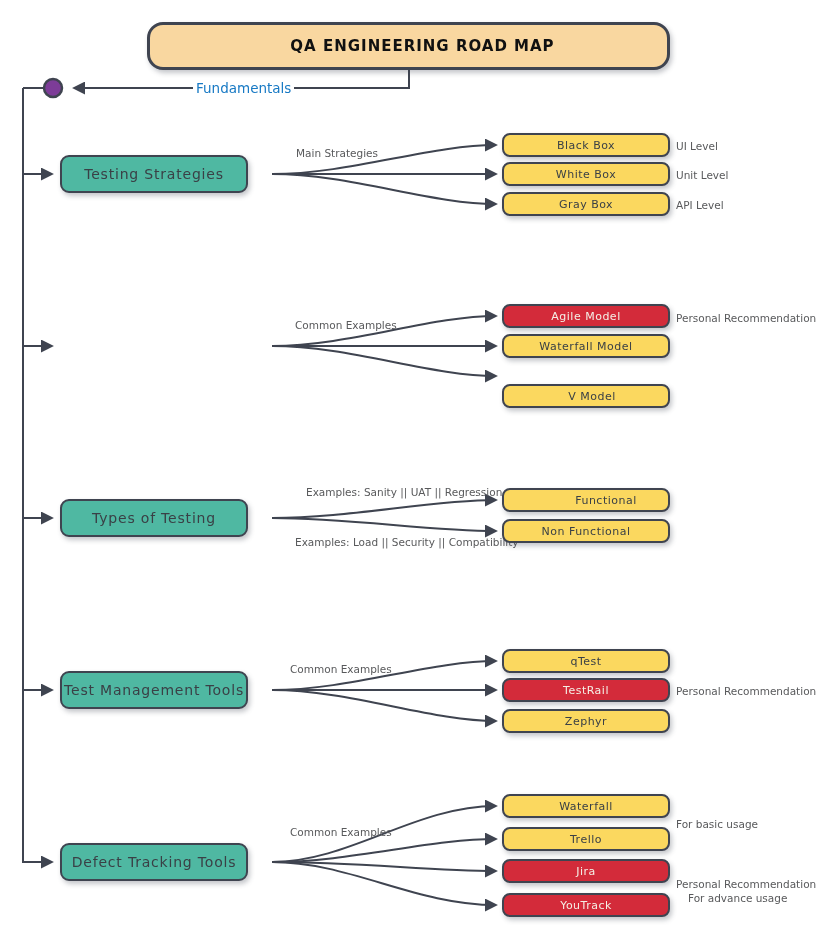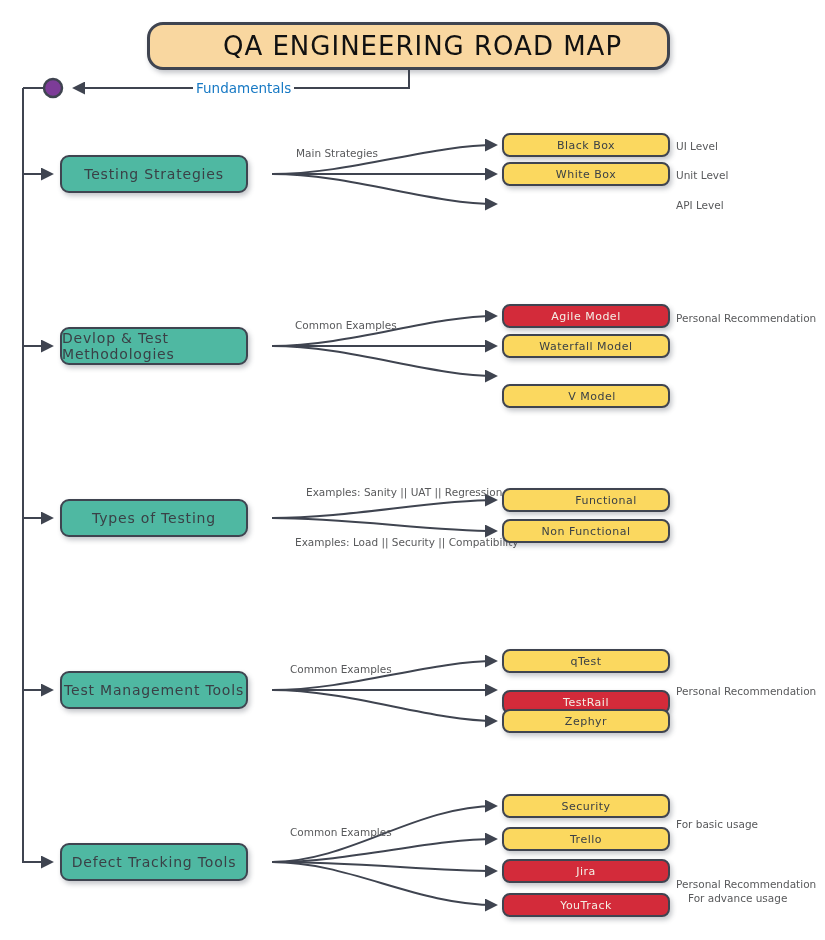--- a/index.html
+++ b/index.html
@@ -7,21 +7,21 @@
     position:relative;width:825px;height:940px;background:#ffffff;overflow:hidden;
     font-family:"DejaVu Sans","Liberation Sans",sans-serif;
   }
   svg.edges{position:absolute;left:0;top:0;width:825px;height:940px;}
   .edge-path{fill:none;stroke:var(--edge);stroke-width:2;}
   .node{position:absolute;box-sizing:border-box;display:flex;align-items:center;justify-content:center;
         border:2px solid var(--edge);border-radius:9px;box-shadow:2px 3px 5px rgba(60,65,80,.30);}
   .title-box{
     left:147px;top:22px;width:523px;height:48px;background:var(--title-bg);
     border-width:3px;border-radius:16px;
-    font-size:26px;font-weight:normal;color:#111;letter-spacing:1px;padding-left:28px;
+    font-size:15px;font-weight:bold;color:#111;letter-spacing:1px;padding-left:28px;
   }
   .branch{
     width:188px;height:38px;background:var(--branch-bg);left:60px;
     font-size:14px;color:#3a4046;letter-spacing:0.8px;
   }
   .leaf{
     left:502px;width:168px;height:24px;border-radius:8px;
     font-size:11px;letter-spacing:0.5px;
   }
   .leaf.yellow{background:var(--leaf-yellow);color:#3a4046;}
@@ -81,23 +81,20 @@
 
   <div class="node title-box">
     <span>QA ENGINEERING ROAD MAP</span>
   </div>
 
   <div class="root-label">Fundamentals</div>
 
   <div class="node branch" style="top:155px;">
     <span>Testing Strategies</span>
   </div>
-  <div class="node branch" style="top:327px;">
-    <span>Devlop &amp; Test Methodologies</span>
-  </div>
   <div class="node branch" style="top:499px;">
     <span>Types of Testing</span>
   </div>
   <div class="node branch" style="top:671px;">
     <span>Test Management Tools</span>
   </div>
   <div class="node branch" style="top:843px;">
     <span>Defect Tracking Tools</span>
   </div>
 
@@ -106,20 +103,23 @@
   <div class="edge-label" style="left:306px;top:486px;text-align:right;">Examples: Sanity || UAT || Regression</div>
   <div class="edge-label" style="left:295px;top:536px;">Examples: Load || Security || Compatibility</div>
   <div class="edge-label" style="left:290px;top:663px;">Common Examples</div>
   <div class="edge-label" style="left:290px;top:826px;">Common Examples</div>
 
   <div class="node leaf yellow" style="top:133px;">
     <span>Black Box</span>
   </div>
   <div class="node leaf yellow" style="top:162px;">
     <span>White Box</span>
+  </div>
+  <div class="node leaf yellow" style="top:192px;">
+    <span>Gray Box</span>
   </div>
   <div class="side-note" style="left:676px;top:140px;">UI Level</div>
   <div class="side-note" style="left:676px;top:169px;">Unit Level</div>
   <div class="side-note" style="left:676px;top:199px;">API Level</div>
 
   <div class="node leaf red" style="top:304px;">
     <span>Agile Model</span>
   </div>
   <div class="node leaf yellow" style="top:334px;">
     <span>Waterfall Model</span>
@@ -132,30 +132,30 @@
   <div class="node leaf yellow" style="top:488px;padding-left:40px;">
     <span>Functional</span>
   </div>
   <div class="node leaf yellow" style="top:519px;">
     <span>Non Functional</span>
   </div>
 
   <div class="node leaf yellow" style="top:649px;">
     <span>qTest</span>
   </div>
-  <div class="node leaf red" style="top:678px;margin-top:12px;">
+  <div class="node leaf red" style="top:678px;">
     <span>TestRail</span>
   </div>
   <div class="node leaf yellow" style="top:709px;">
     <span>Zephyr</span>
   </div>
   <div class="side-note" style="left:676px;top:685px;">Personal Recommendation</div>
 
   <div class="node leaf yellow" style="top:794px;">
-    <span>Security</span>
+    <span>Waterfall</span>
   </div>
   <div class="node leaf yellow" style="top:827px;">
     <span>Trello</span>
   </div>
   <div class="node leaf red" style="top:859px;">
     <span>Jira</span>
   </div>
   <div class="node leaf red" style="top:893px;">
     <span>YouTrack</span>
   </div>

